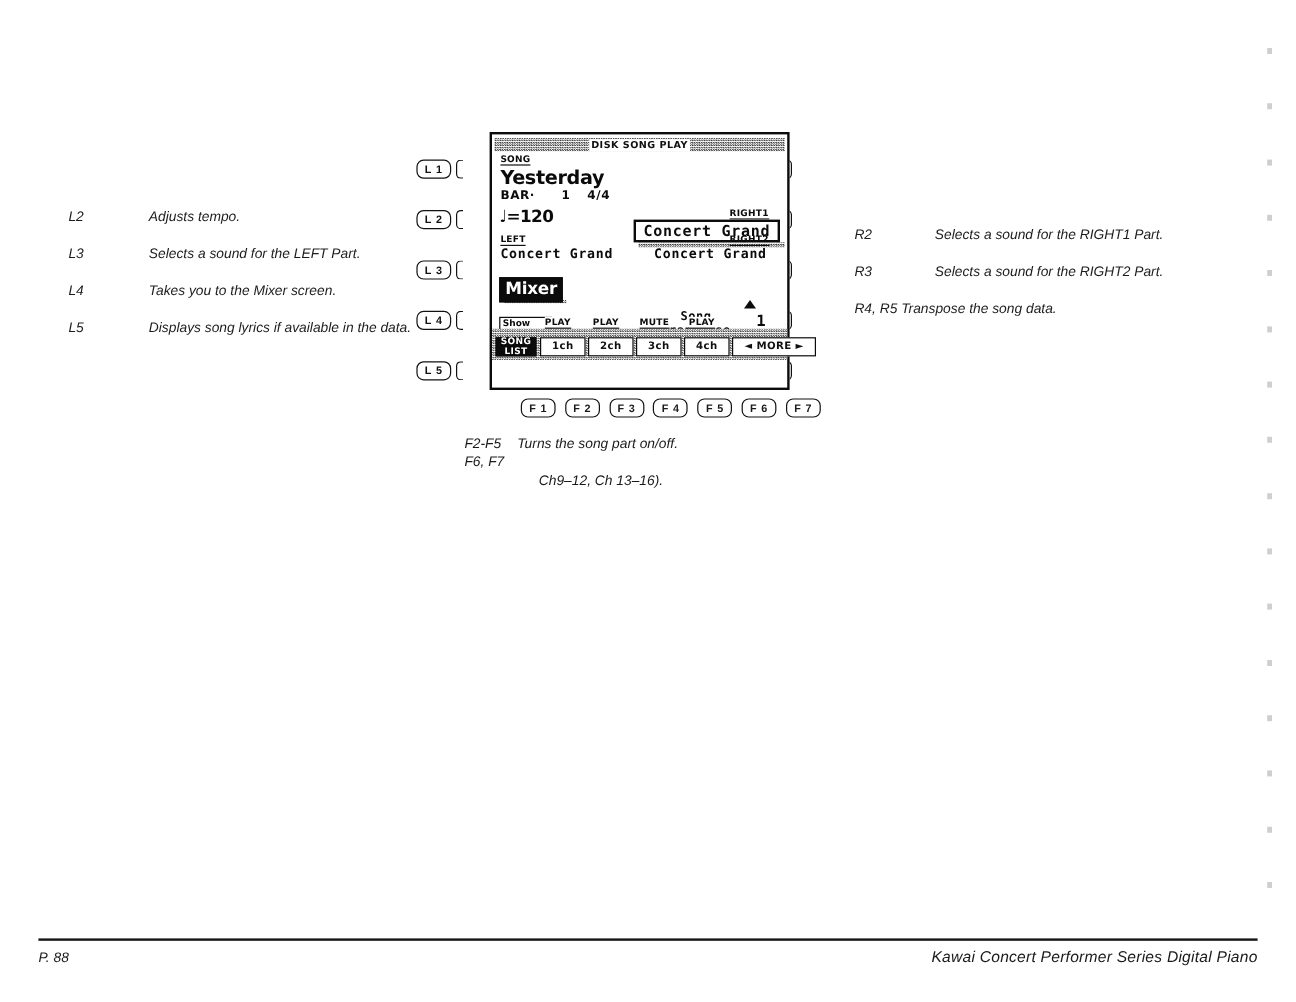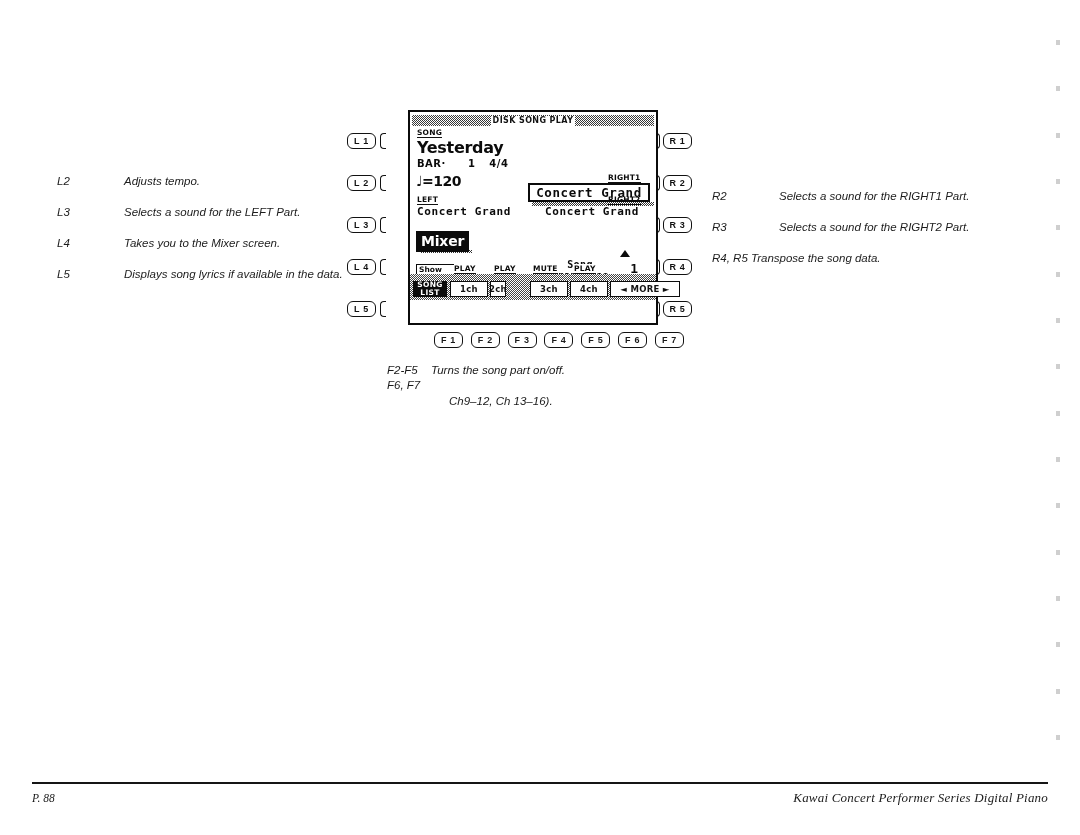--- a/index.html
+++ b/index.html
@@ -431,21 +431,21 @@
     background: #151515;
   }
   #footer {
     position: absolute;
     left: 32px;
     top: 790px;
     width: 1016px;
     display: flex;
     justify-content: space-between;
     align-items: baseline;
-    font-family: Liberation Serif, serif;
+    font-family: Liberation Sans, sans-serif;
     font-style: italic;
     font-size: 12.5px;
     color: #1a1a1a;
   }
   #footer .pageno { font-size: 11.5px; }
   #footer .credit { font-size: 13px; letter-spacing: .2px; }
 </style>
 </head>
 <body>
 
@@ -519,27 +519,20 @@
         <span></span>
         <span></span>
     </div>
 
     <div class="brackets" id="rbrackets">
       <span></span>
         <span></span>
         <span></span>
         <span></span>
         <span></span>
-    </div>
-    <div class="sidebtns" id="rbtns">
-      <div class="sidebtn">R 1</div>
-      <div class="sidebtn">R 2</div>
-      <div class="sidebtn">R 3</div>
-      <div class="sidebtn">R 4</div>
-      <div class="sidebtn">R 5</div>
     </div>
 
     <div id="lcd">
 
       <div class="lcd-title">
         <b>DISK SONG PLAY</b>
       </div>
 
       <div class="lcd-body">
 
@@ -586,21 +579,21 @@
           <span class="statuslbl" style="left:44px;">PLAY</span>
           <span class="statuslbl" style="left:84px;">PLAY</span>
           <span class="statuslbl" style="left:123px;">MUTE</span>
           <span class="statuslbl" style="left:164px;">PLAY</span>
 
           <div class="softkey inv" style="left:3px; width:34px;">
             <span>SONG</span>
             <span>LIST</span>
           </div>
           <div class="softkey" style="left:40px; width:38px;">1ch</div>
-          <div class="softkey" style="left:80px; width:16px;">2ch</div>
+          <div class="softkey" style="left:80px; width:38px;">2ch</div>
           <div class="softkey" style="left:120px; width:38px;">3ch</div>
           <div class="softkey" style="left:160px; width:38px;">4ch</div>
           <div class="softkey" style="left:200px; width:70px;">◄  MORE  ►</div>
         </div>
 
       </div>
     </div>
 
     <div id="fbtns">
       <div class="fbtn">F 1</div>

